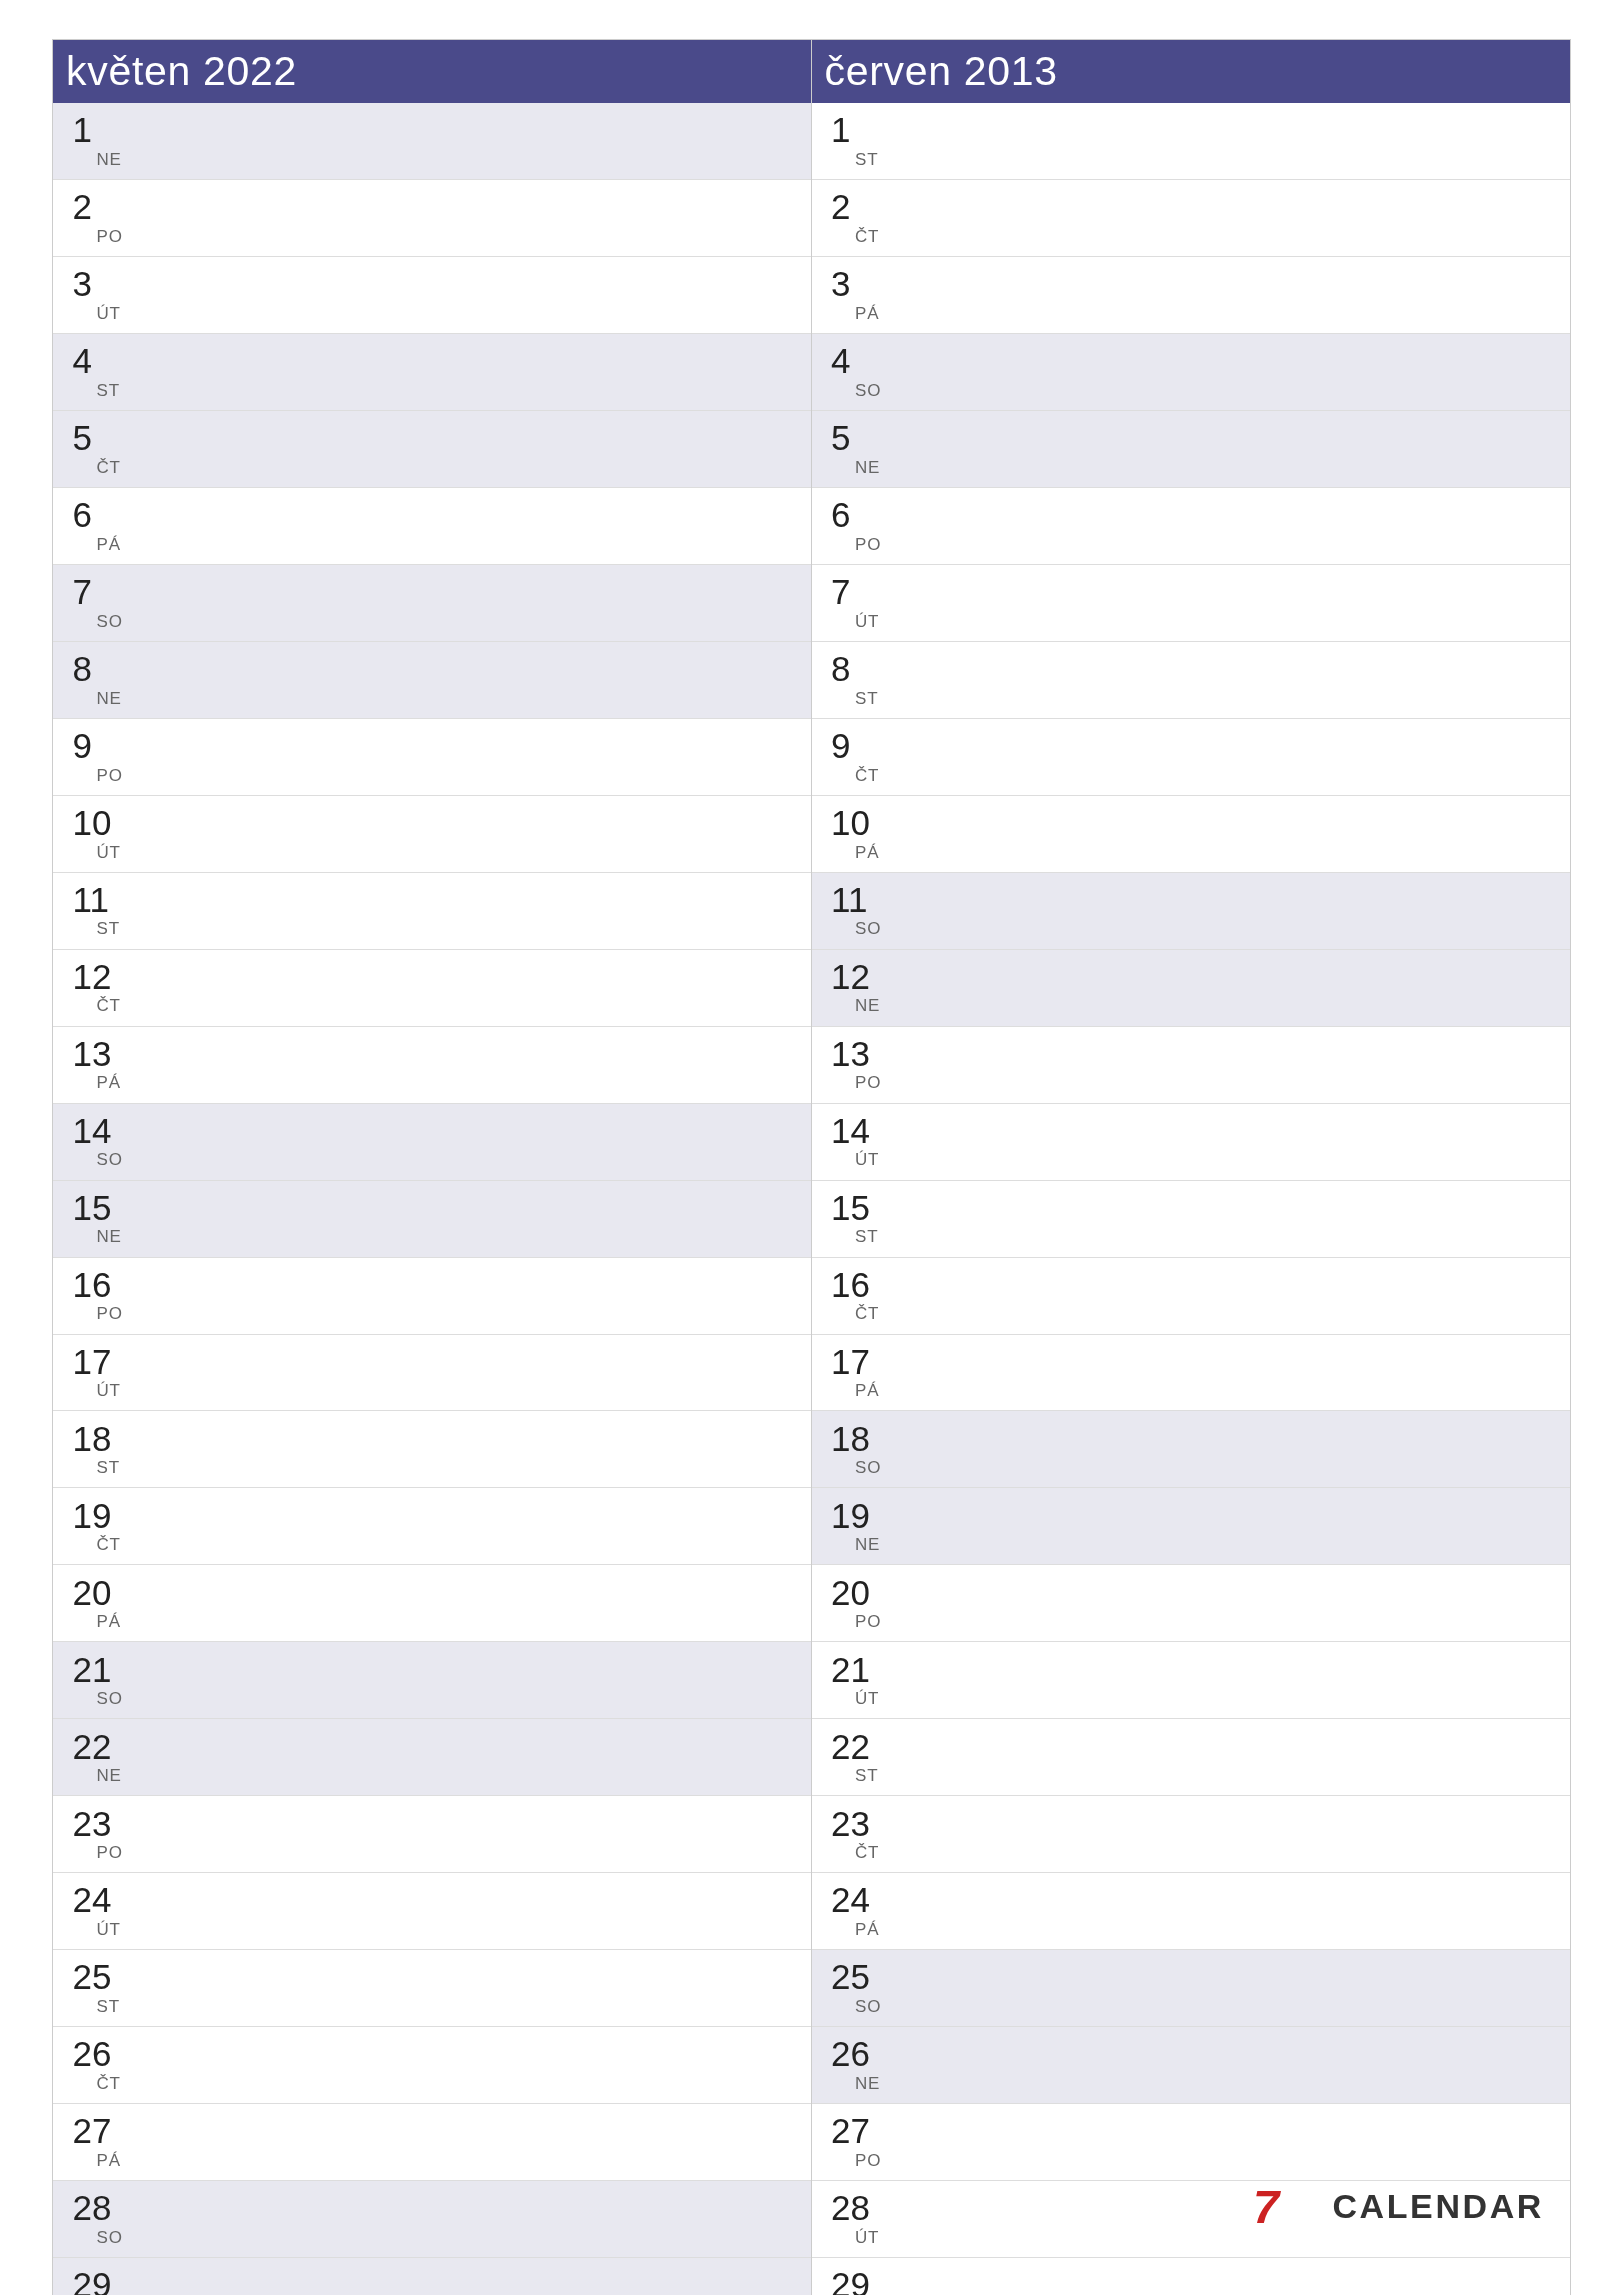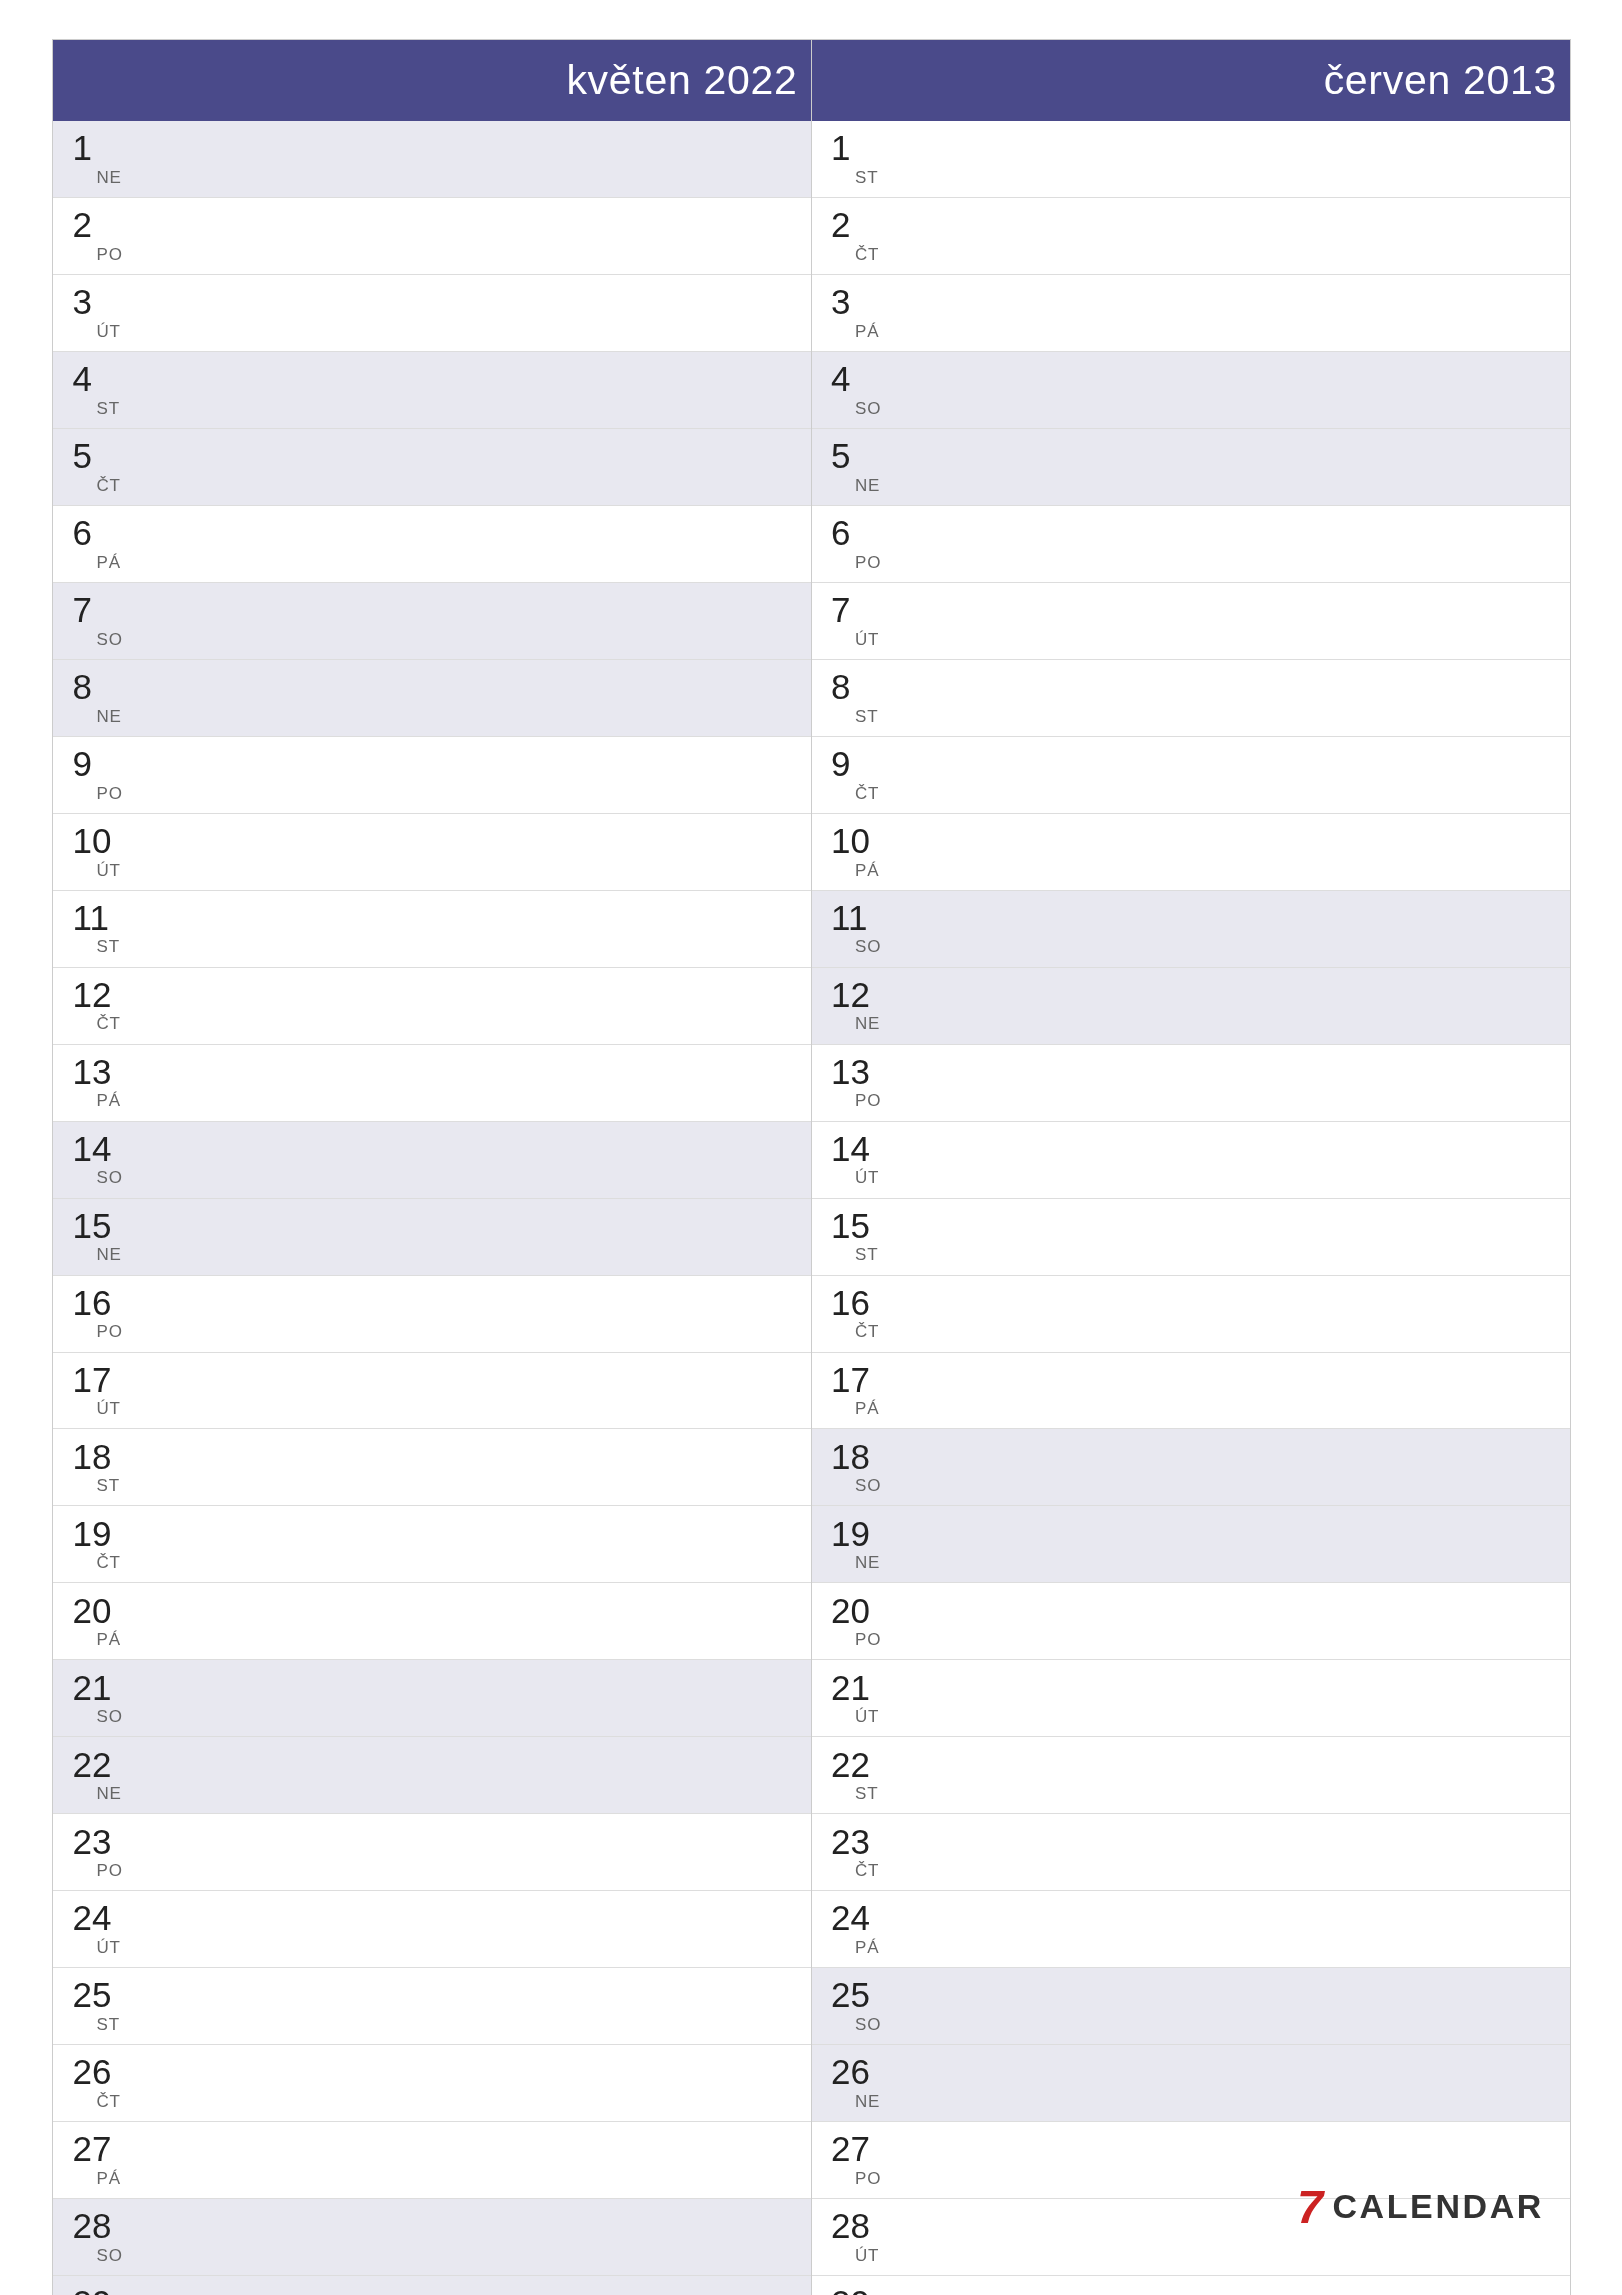--- a/index.html
+++ b/index.html
@@ -23,22 +23,22 @@
 
     .months-grid {
       display: grid;
       grid-template-columns: 1fr 1fr;
       border: 0.7px solid #cccccc;
     }
 
     .month-header {
       background: #4a4a8a;
       color: #ffffff;
-      text-align: right;
-      padding: 17px 13px;
+      text-align: left;
+      padding: 8px 13px;
       font-size: 41px;
       font-weight: 400;
       letter-spacing: 0.7px;
     }
 
     .month-column {
       border-right: 0.7px solid #cccccc;
     }
 
     .month-column:last-child {
@@ -103,20 +103,21 @@
       font-weight: 900;
       line-height: 1;
       font-style: italic;
     }
 
     .logo-text {
       font-size: 34px;
       font-weight: 700;
       color: #333333;
       letter-spacing: 2.6px;
+      margin-left: 44px;
     }
   </style>
 </head>
 <body>
 
 <div class="calendar-container">
   <div class="months-grid">
 
     <div class="month-column">
       <div class="month-header">

